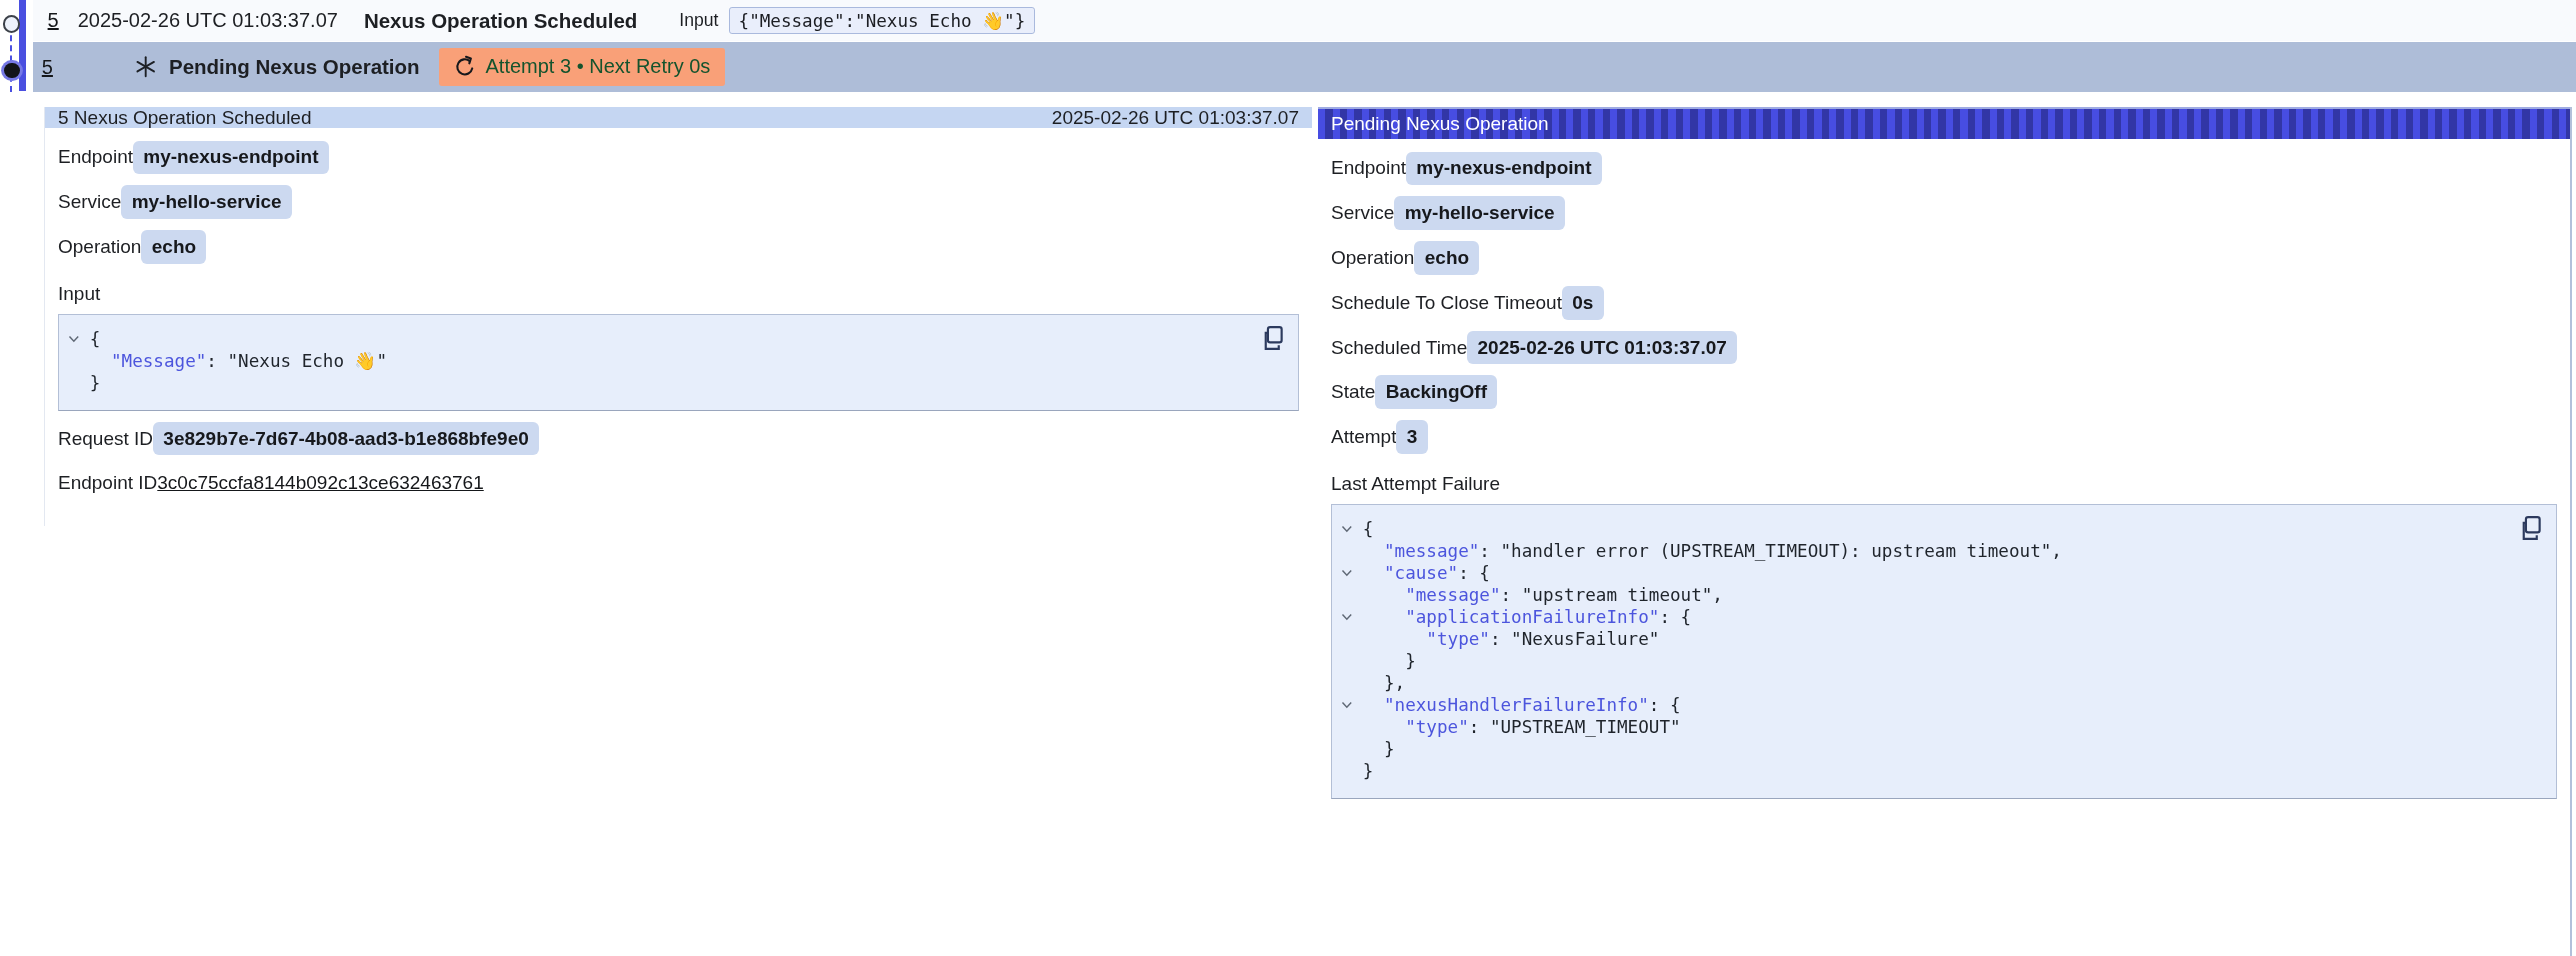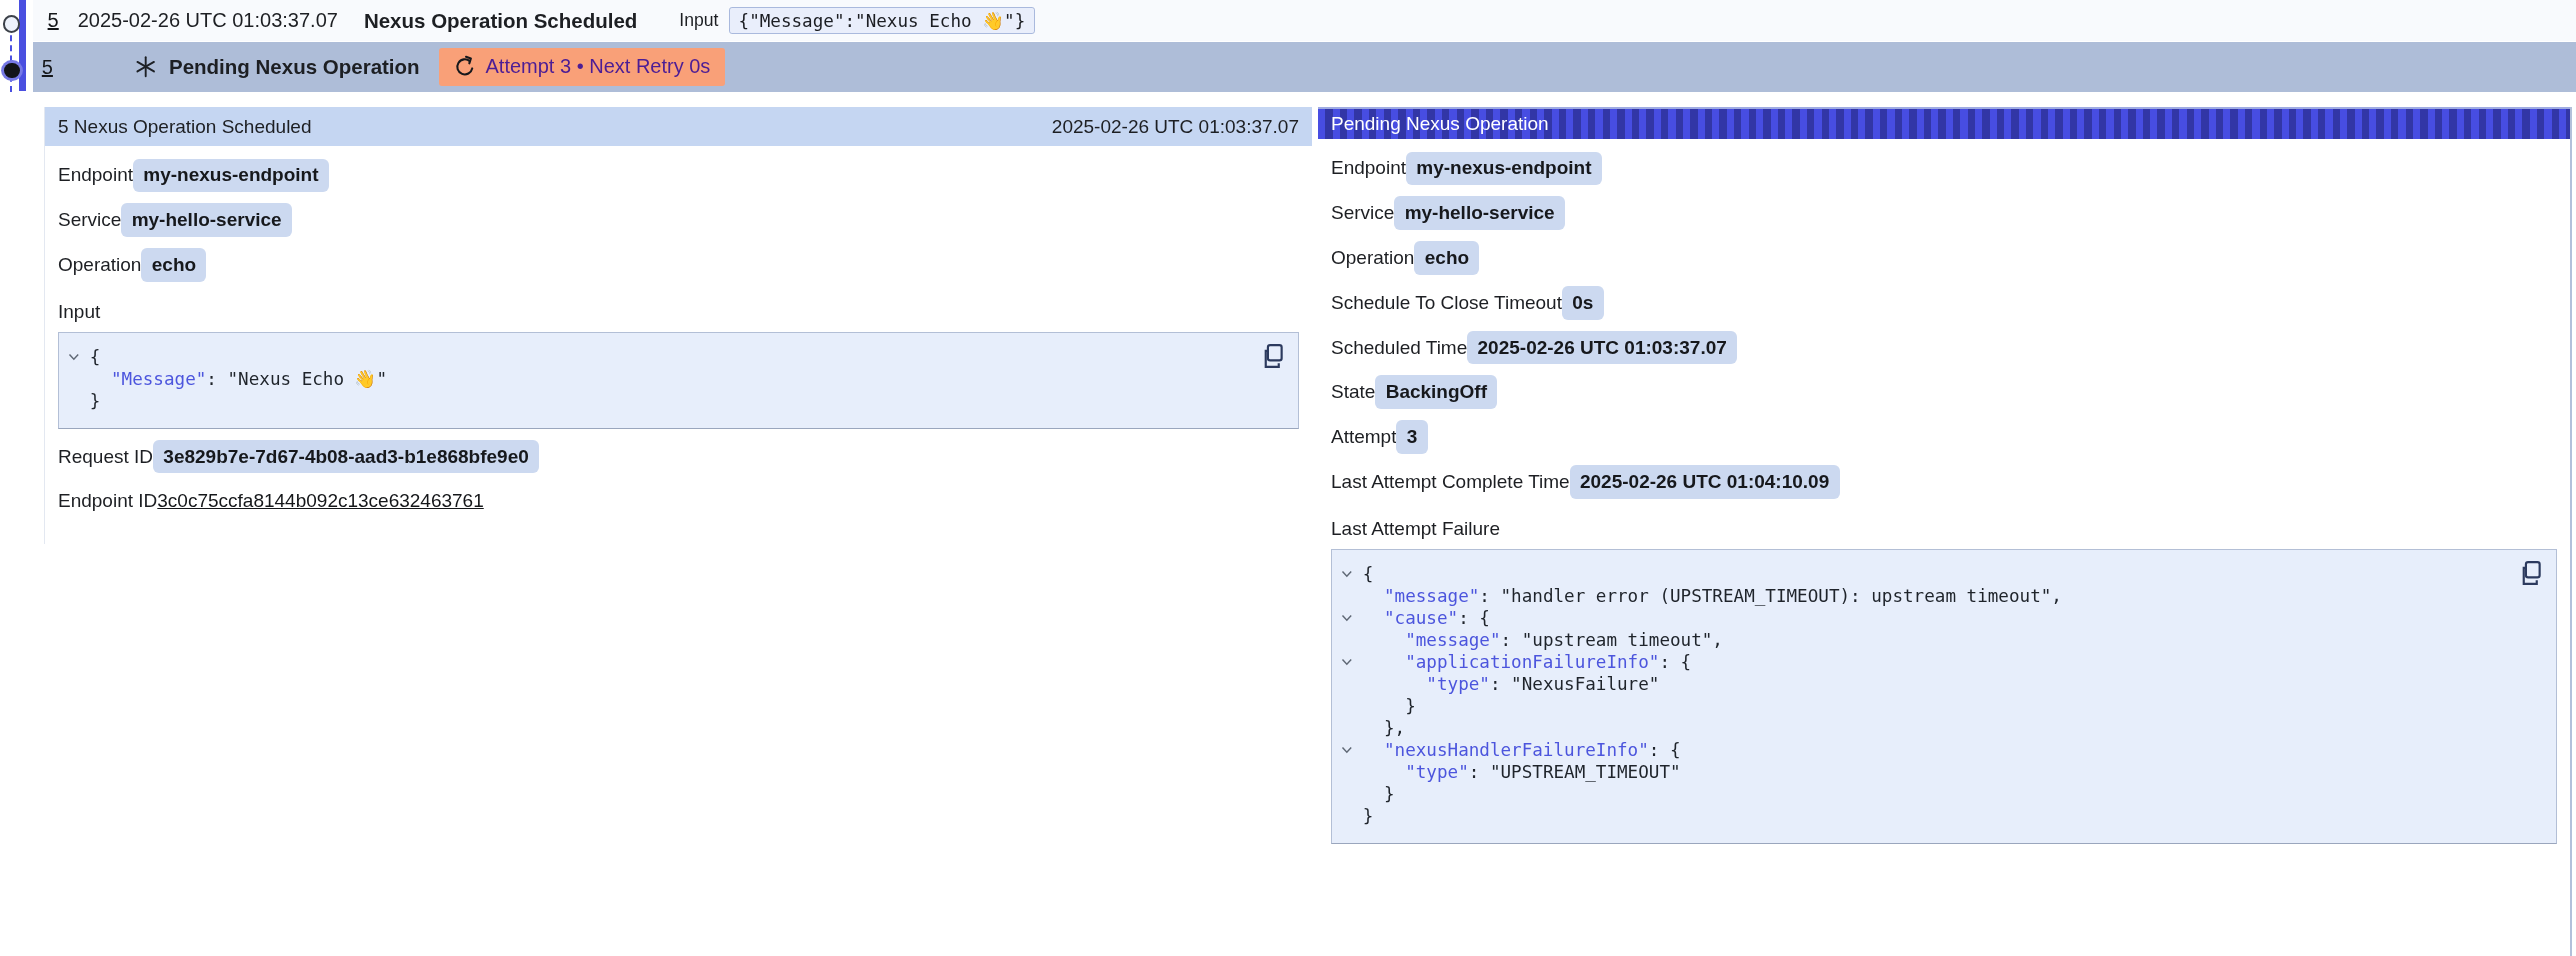--- a/index.html
+++ b/index.html
@@ -24,26 +24,26 @@
   .row-2 { top:42px; height:50px; background:#aebdd8; padding-left:8.8px; }
   .evt-id { font-size:20px; color:#15171a; text-decoration:underline; }
   .row-1 .evt-time { font-size:20px; margin-left:19px; }
   .row-1 .evt-title { font-size:20.5px; font-weight:bold; margin-left:26px;text-align:right; }
   .row-1 .input-label { font-size:17.6px; margin-left:42px; }
   .row-1 .input-chip { margin-left:10.3px; font-family:"DejaVu Sans Mono", monospace; font-size:17.6px;
     background:#e9eefb; border:1.5px solid #a9b9dd; border-radius:2.9px; padding:2.9px 8.8px; color:#1b1d22; }
   .row-2 .star-icon { margin-left:81px; display:inline-flex; }
   .row-2 .evt-title { font-size:20.5px; font-weight:bold; margin-left:11.7px; }
   .retry-badge { margin-left:19px; background:#f9a078; border-radius:2.9px; padding:7.3px 14.6px;
-    display:flex; align-items:center; gap:10.3px; font-size:20px; color:#4c1d95; }
+    display:flex; align-items:center; gap:10.3px; font-size:20px; color:#14532d; }
   
   .panel { position:absolute; top:107px; background:#fff; }
   .panel-left { left:44px; width:1268px; border-left:1.5px solid #e3e8f1; }
   .panel-right { left:1318px; width:1254px; height:849px; border-right:2.2px solid #b3c0da; }
-  .panel-header-plain { height:39px; background:#c5d6f2; display:flex; align-items:center;
+  .panel-header-plain { height:21px; background:#c5d6f2; display:flex; align-items:center;
     justify-content:space-between; padding:0 13px; font-size:19px; }
   .panel-header-striped { height:32px; border-top:2.9px solid #9fabe2;
     background:repeating-linear-gradient(90deg,#474de2 0 7.3px,#3236a6 7.3px 14.6px);
     display:flex; align-items:center; padding:0 13px; font-size:19px; color:#ffffff; }
   .panel-body { padding:1.5px 13px 14.6px 13px; }
   .field-row { display:flex; align-items:center; gap:0; margin:11px 0; font-size:19px; }
   .field-label { color:#1d1f23; }
   .badge { background:#ccd9f0; border-radius:5.9px; padding:5.9px 10.3px; color:#16181c;font-weight:bold; }
   .linkval { color:#15171a; text-decoration:underline; padding:5.9px 0; }
   .section-label { font-size:19px; margin:19px 0 8.8px 0; }
@@ -169,24 +169,20 @@
           <span class="badge">2025-02-26 UTC 01:03:37.07</span>
         </div>
         <div class="field-row">
           <span class="field-label">State</span>
           <span class="badge">BackingOff</span>
         </div>
         <div class="field-row">
           <span class="field-label">Attempt</span>
           <span class="badge">3</span>
         </div>
-        <div class="field-row">
-          <span class="field-label">Last Attempt Complete Time</span>
-          <span class="badge">2025-02-26 UTC 01:04:10.09</span>
-        </div>
       </div>
     <div class="section-label">Last Attempt Failure</div>
     <div class="code-block" id="failure-code">
       <button class="copy-btn">
         <svg width="23.4" height="26" viewBox="0 0 32 36">
           <g fill="none" stroke="#2c3a5e" stroke-width="3">
             <path d="M11 3 h13 a3 3 0 0 1 3 3 v15 a3 3 0 0 1-3 3 h-13 a3 3 0 0 1-3-3 v-15 a3 3 0 0 1 3-3 z"></path>
             <path d="M8 11 h-3 v22 h18 v-5"></path>
           </g>
         </svg>

